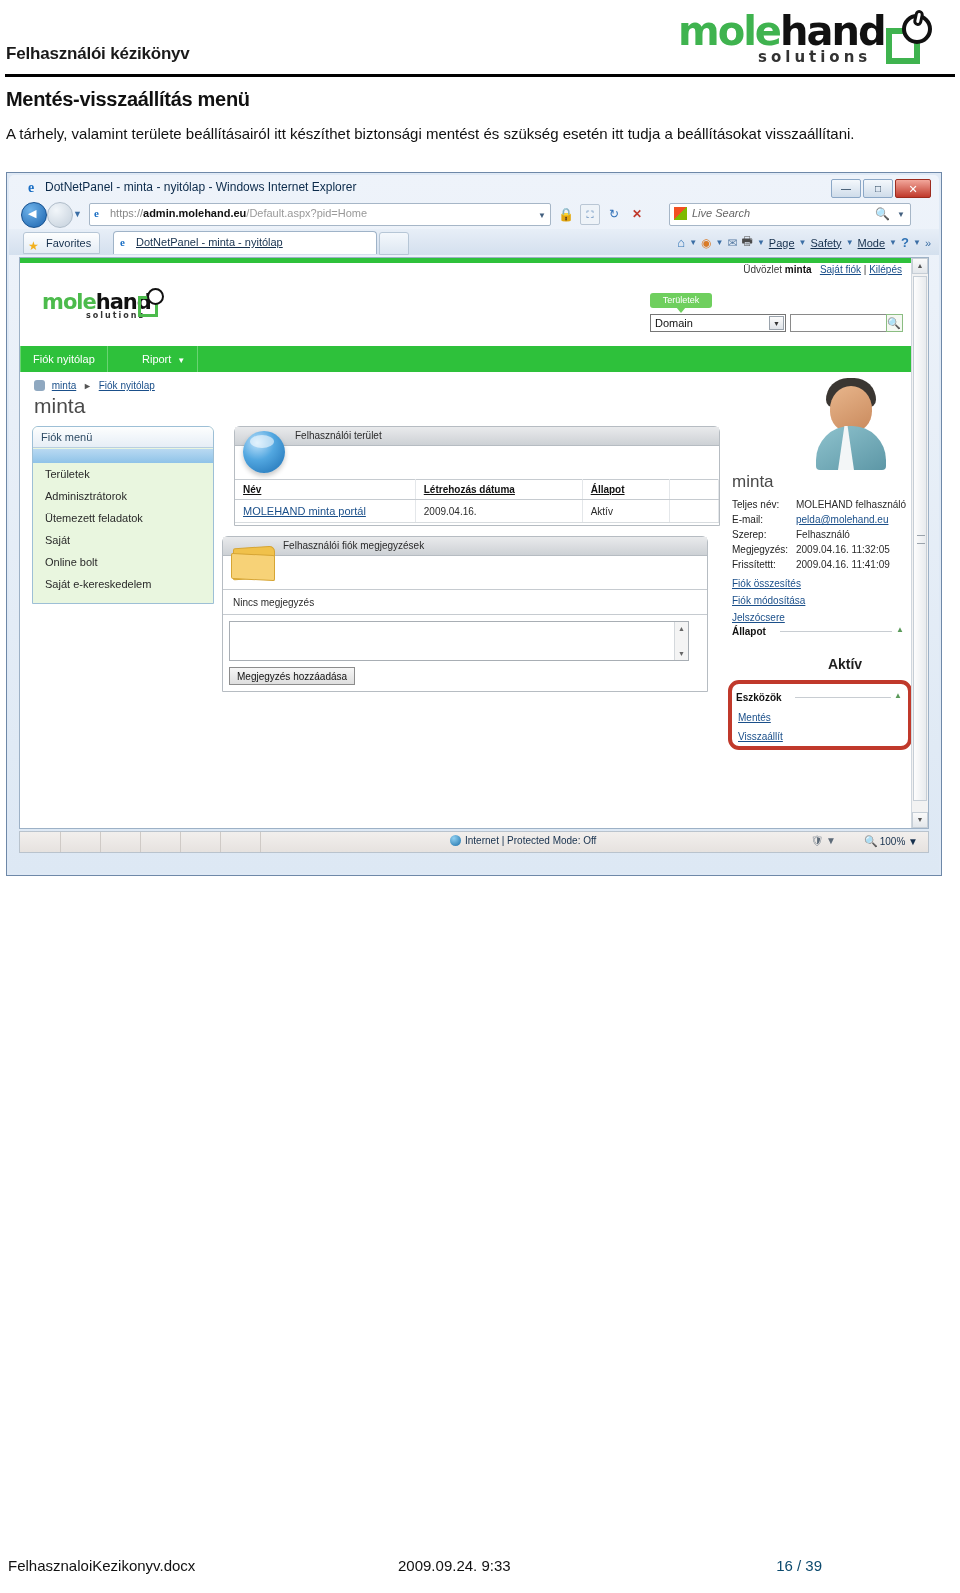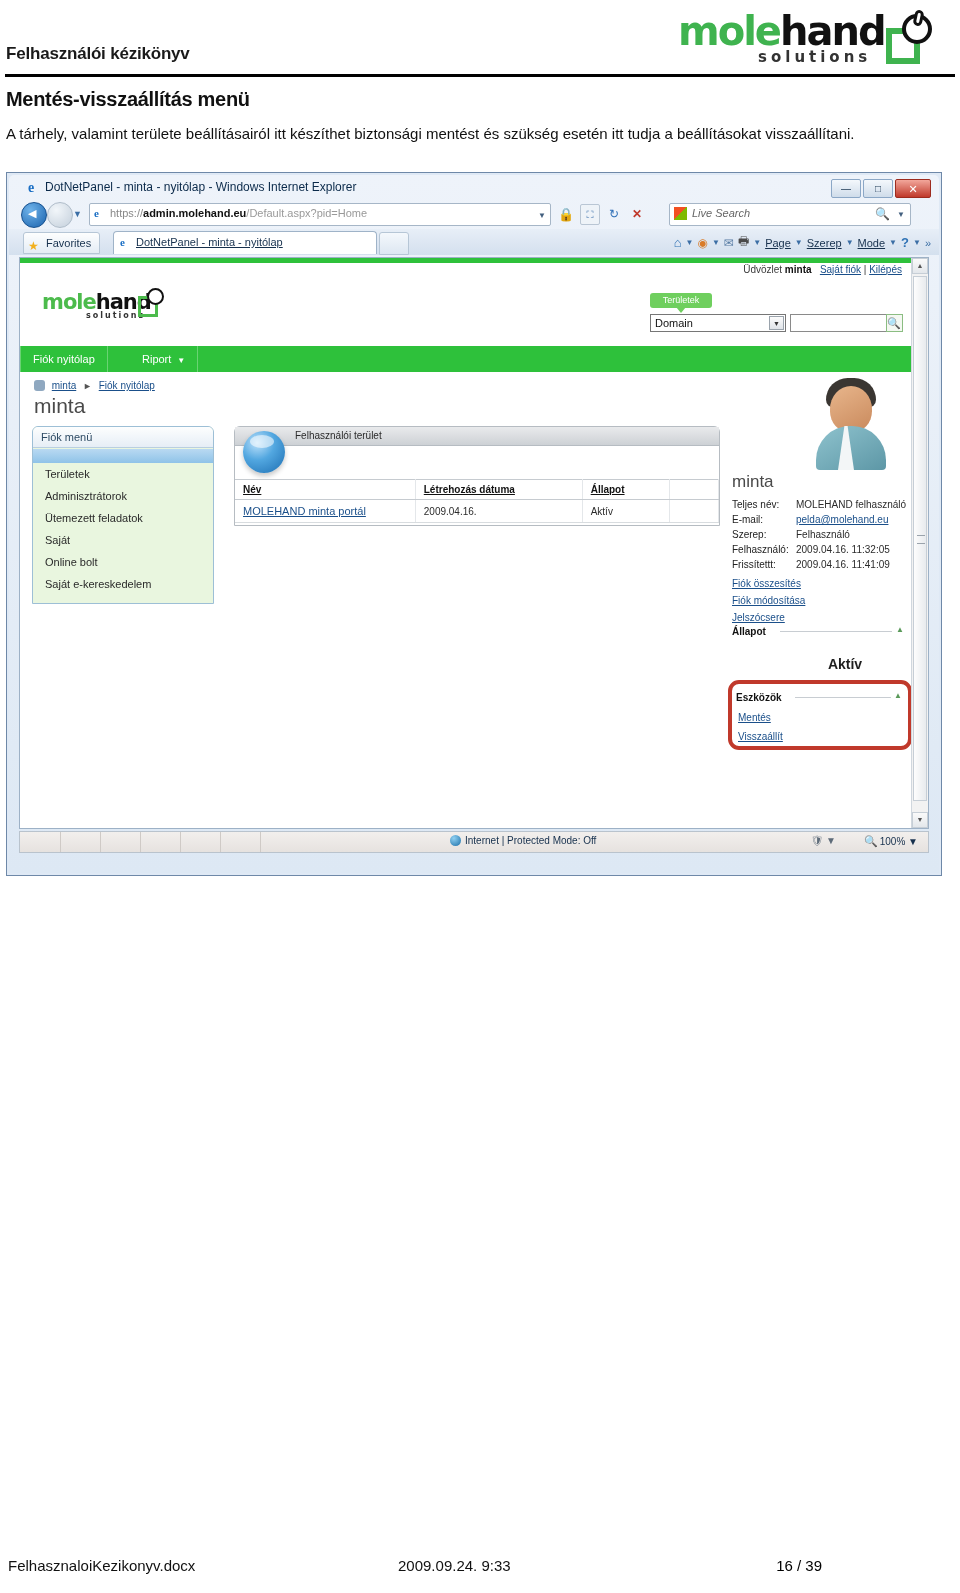--- a/index.html
+++ b/index.html
@@ -397,21 +397,21 @@
   }
   .sb-zoom{position:absolute;right:10px;top:3px;font-size:10px;color:#16304d;white-space:nowrap;}
   .sb-zoom .mg{color:#2a6fae;font-size:11px;margin-right:2px;}
   .sb-priv{position:absolute;right:92px;top:3px;font-size:10px;color:#5d6b79;}
 
   
   .doc-footer{position:absolute;left:0;bottom:0;width:832px;height:60px;}
   .footer-rule{position:absolute;left:5px;top:8px;width:950px;height:1px;background:#fff;}
   .ff-file{position:absolute;left:8px;top:24px;font-size:15px;color:#111;}
   .ff-date{position:absolute;left:398px;top:24px;font-size:15px;color:#111;}
-  .ff-page{position:absolute;right:10px;top:24px;font-size:15px;color:#000000;}
+  .ff-page{position:absolute;right:10px;top:24px;font-size:15px;color:#0c4a6e;}
 </style>
 </head>
 <body>
 
 <div class="doc-header">
   <div class="doc-header-title">Felhasználói kézikönyv</div>
   <div class="brand-logo">
     <div class="brand-mole"><span>mole</span><span class="brand-hand">hand</span></div>
     <div class="brand-solutions">solutions</div>
     <div class="brand-mark">
@@ -481,21 +481,21 @@
     <div class="cmdbar">
       <span class="cmd-i cmd-home">⌂</span>
       <span class="cmd-car">▼</span>
       <span class="cmd-i cmd-feed">◉</span>
       <span class="cmd-car">▼</span>
       <span class="cmd-i cmd-mail">✉</span>
       <span class="cmd-i cmd-print">🖶</span>
       <span class="cmd-car">▼</span>
       <span class="cmd-txt"><u>Page</u></span>
       <span class="cmd-car">▼</span>
-      <span class="cmd-txt"><u>Szerep</u></span>
+      <span class="cmd-txt"><u>Safety</u></span>
       <span class="cmd-car">▼</span>
       <span class="cmd-txt"><u>Mode</u></span>
       <span class="cmd-car">▼</span>
       <span class="cmd-i cmd-help">?</span>
       <span class="cmd-car">▼</span>
       <span class="cmd-more">»</span>
     </div>
   </div>
 
   <div class="viewport">
@@ -574,20 +574,37 @@
               <tr>
                 <td><a href="#">MOLEHAND minta portál</a></td>
                 <td>2009.04.16.</td>
                 <td>Aktív</td>
                 <td></td>
               </tr>
             </tbody>
           </table>
         </div>
 
+        <div class="panel" style="left:202px;top:164px;width:486px;height:156px;">
+          <div class="panel-hdr">
+            <span class="t">Felhasználói fiók megjegyzések</span>
+          </div>
+          <div class="panel-folder">
+            <div class="pf-a"></div>
+                <div class="pf-b"></div>
+          </div>
+          <div class="note-empty">Nincs megjegyzés</div>
+          <div class="note-ta">
+            <div class="note-ta-sc">
+              <span class="u">▲</span>
+              <span class="d">▼</span>
+            </div>
+          </div>
+          <div class="note-btn">Megjegyzés hozzáadása</div>
+        </div>
 
         <div class="avatar">
           <div class="av-hair"></div>
               <div class="av-head"></div>
               <div class="av-body"></div>
               <div class="av-shirt"></div>
         </div>
 
         <div class="info">
           <div class="info-name">minta</div>
@@ -597,21 +614,21 @@
           </div>
           <div class="info-row">
             <span class="info-k">E-mail:</span>
             <span class="info-v"><a href="#">pelda@molehand.eu</a></span>
           </div>
           <div class="info-row">
             <span class="info-k">Szerep:</span>
             <span class="info-v">Felhasználó</span>
           </div>
           <div class="info-row">
-            <span class="info-k">Felhasználó:</span>
+            <span class="info-k">Megjegyzés:</span>
             <span class="info-v">2009.04.16. 11:32:05</span>
           </div>
           <div class="info-row">
             <span class="info-k">Frissítettt:</span>
             <span class="info-v">2009.04.16. 11:41:09</span>
           </div>
           <div class="info-links">
             <a href="#">Fiók összesítés</a>
             <a href="#">Fiók módosítása</a>
             <a href="#">Jelszócsere</a>

